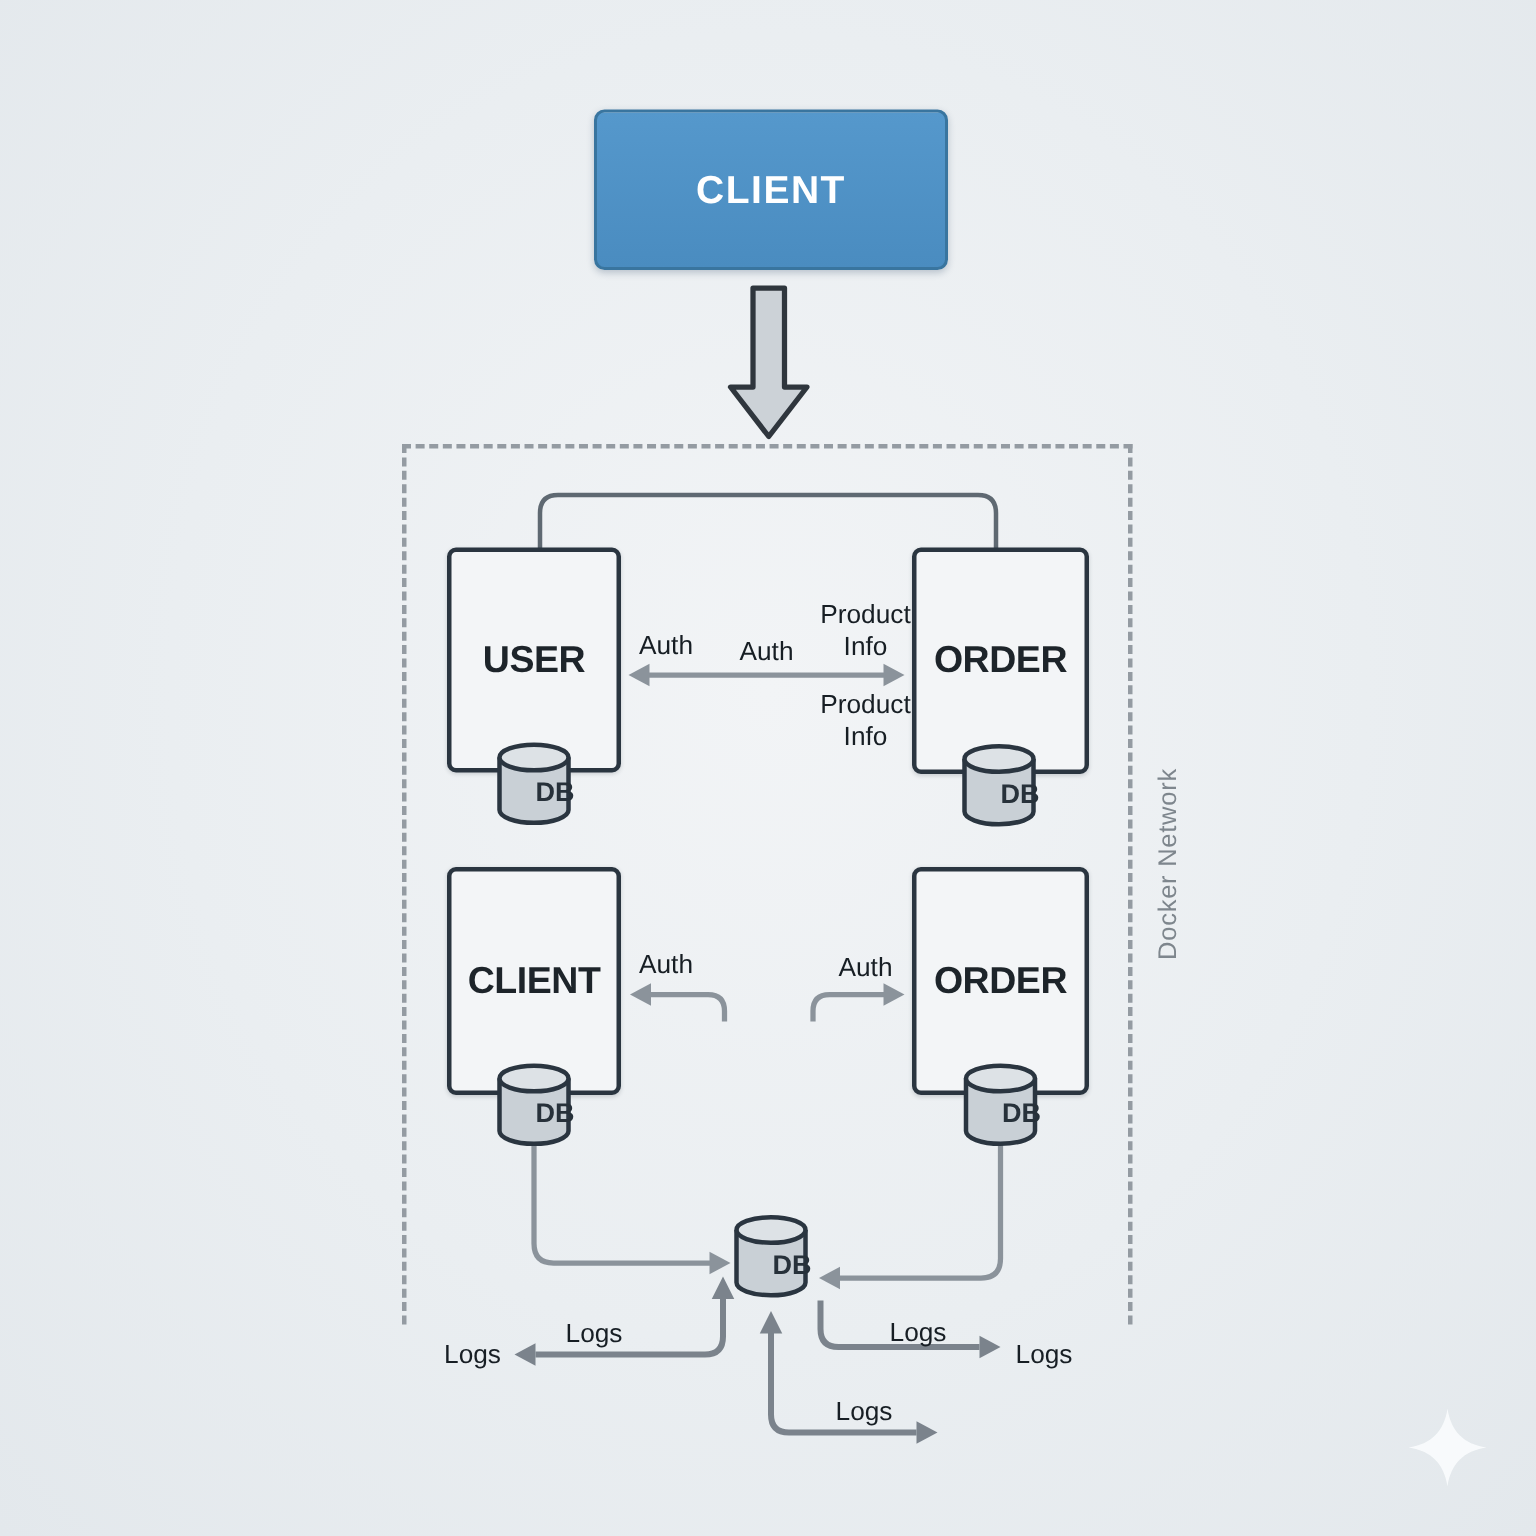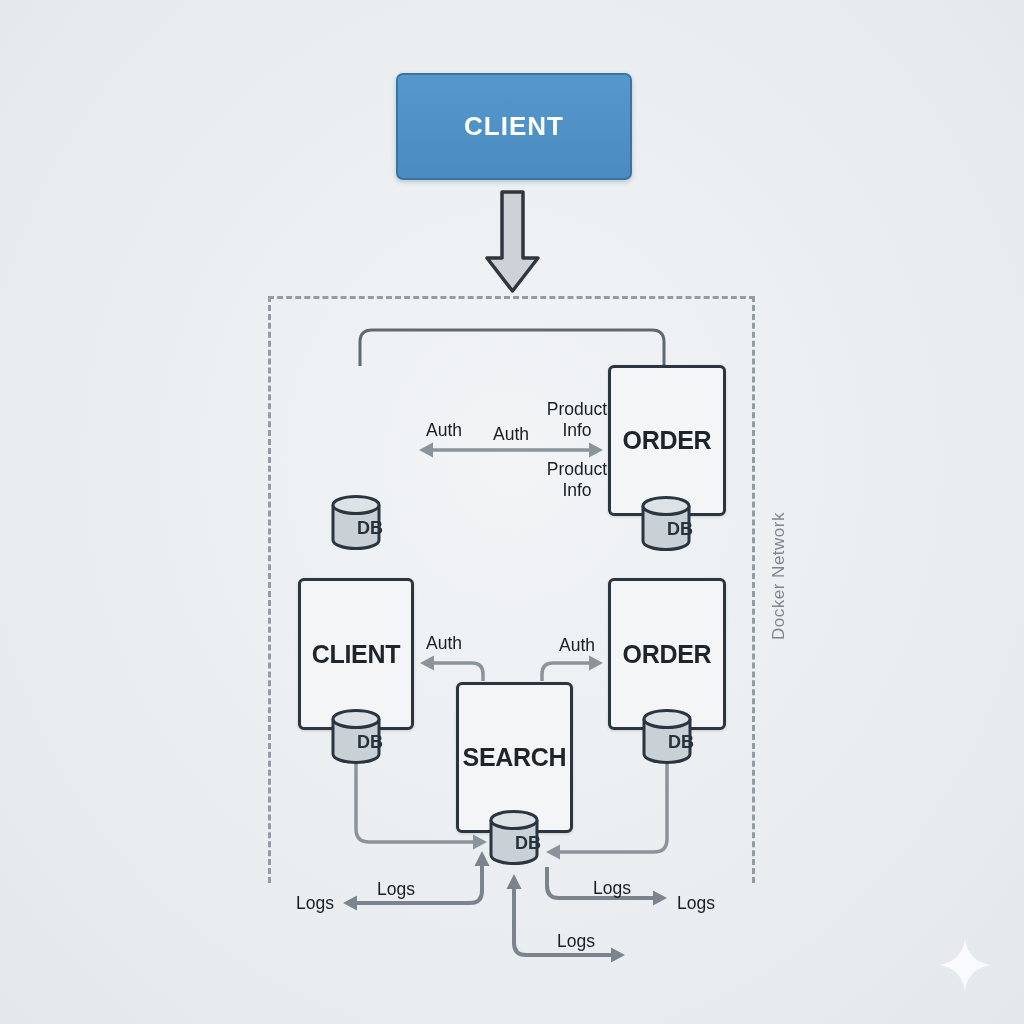--- a/index.html
+++ b/index.html
@@ -118,36 +118,36 @@
     <g fill="#7b838c">
       <path d="M547,867 V886 Q547,898 559,898 H653" fill="none" stroke="#7b838c" stroke-width="4"></path>
       <polygon points="667,898 653,890.5 653,905.5"></polygon>
     </g>
   </svg>
 
   <div class="node-client">
     <span class="title">CLIENT</span>
   </div>
 
+  <div class="node node-user">
+    <span class="title">USER</span>
+  </div>
 
   <div class="node node-order-top">
     <span class="title">ORDER</span>
   </div>
 
   <div class="node node-product">
     <span class="title">CLIENT</span>
   </div>
 
   <div class="node node-order-bottom">
     <span class="title">ORDER</span>
   </div>
 
-  <div class="node node-search">
-    <span class="title">SEARCH</span>
-  </div>
 
   <div class="db db-user">
     <svg width="52" height="58" viewBox="0 0 52 58">
       <path d="M3,11 V46 a23,8.5 0 0 0 46,0 V11" fill="#c9d0d6" stroke="#2a3540" stroke-width="3"></path>
       <ellipse cx="26" cy="11" rx="23" ry="8.5" fill="#dde2e6" stroke="#2a3540" stroke-width="3"></ellipse>
     </svg>
     <span class="db-label">DB</span>
   </div>
 
   <div class="db db-order-top">

